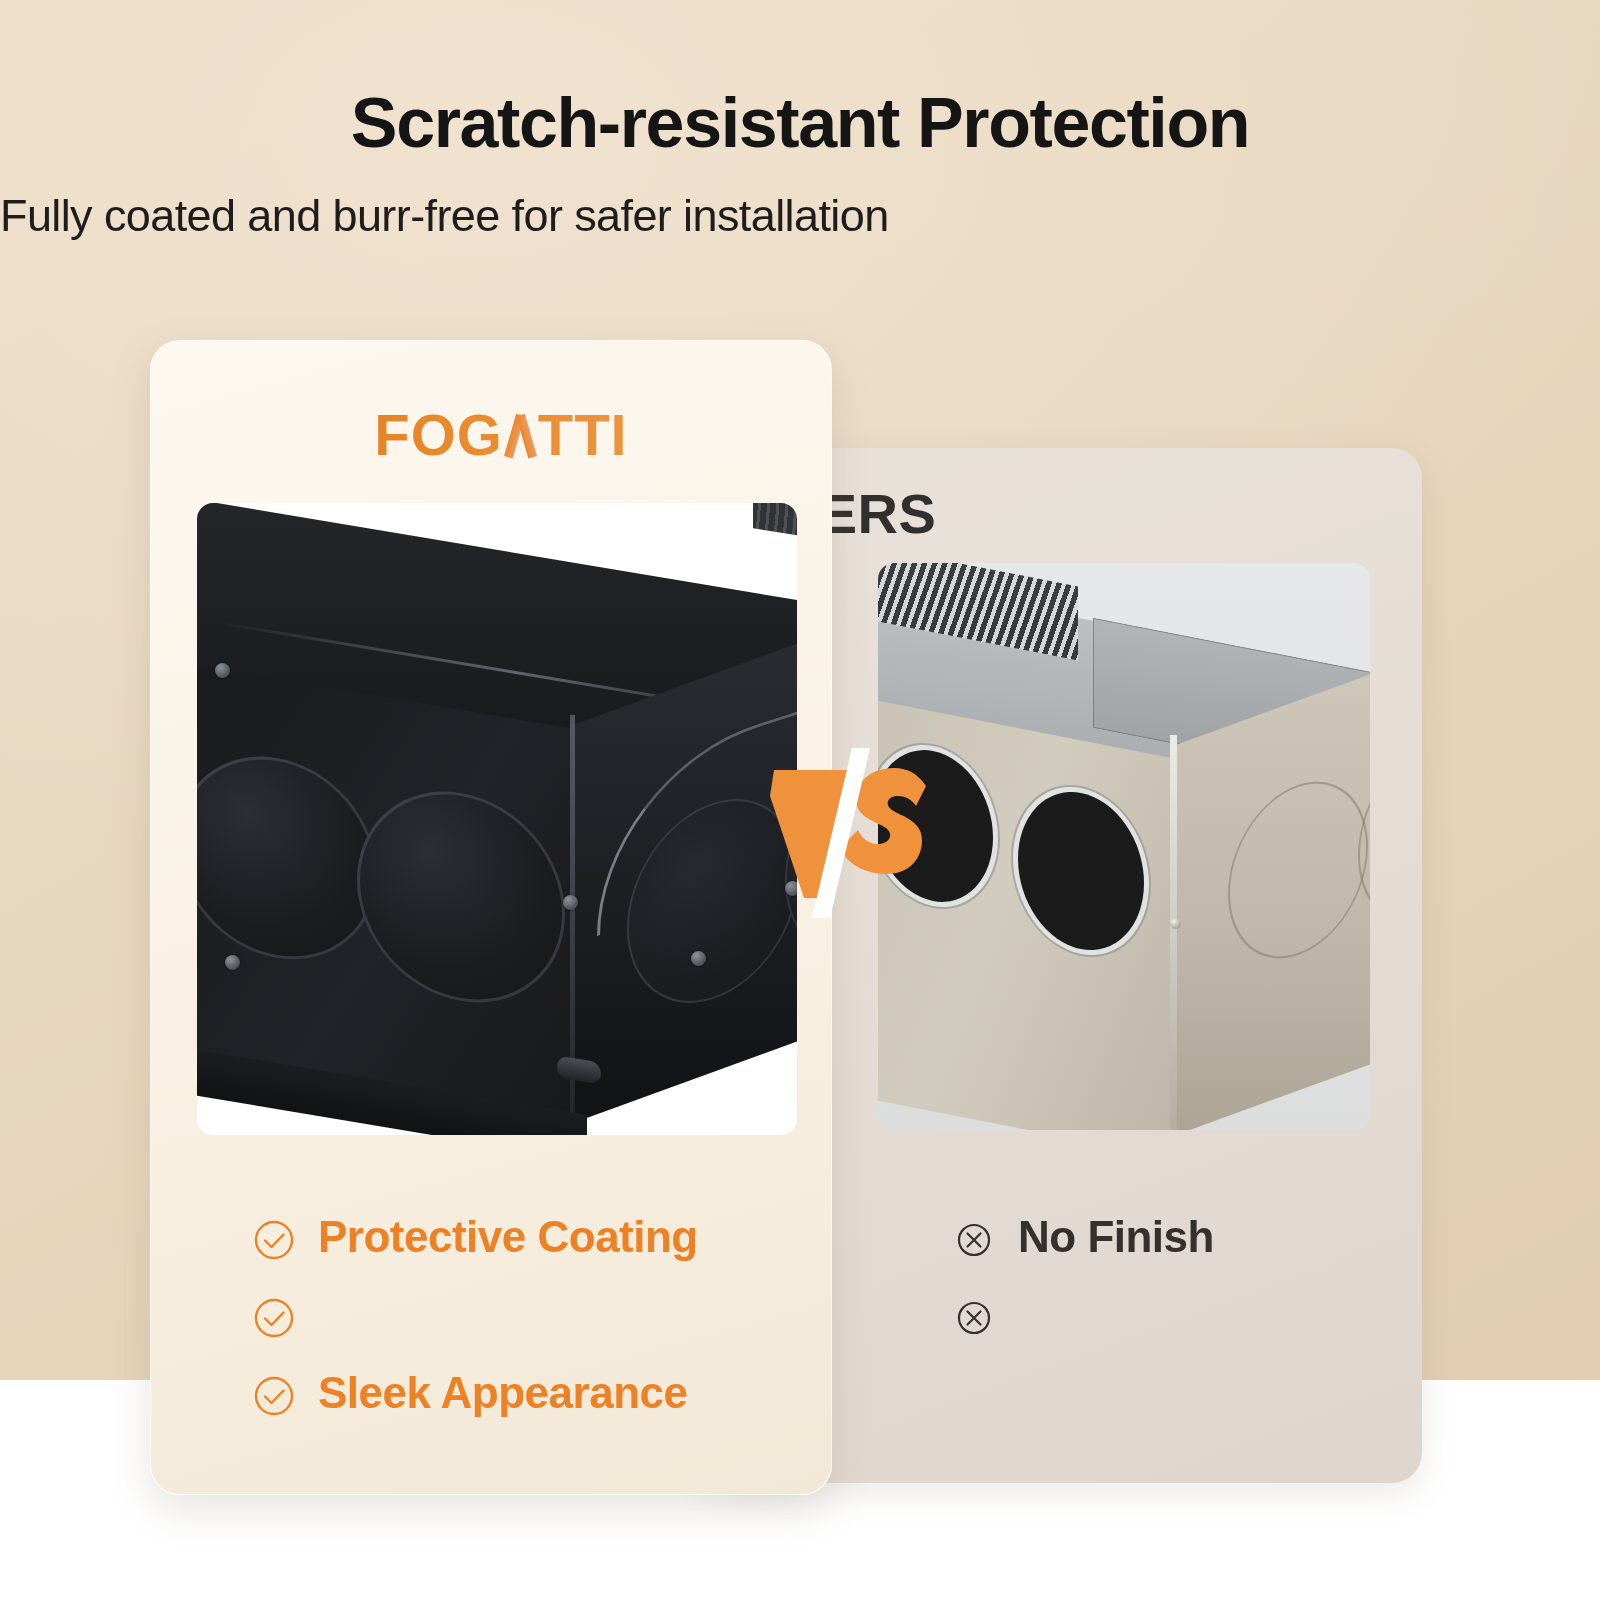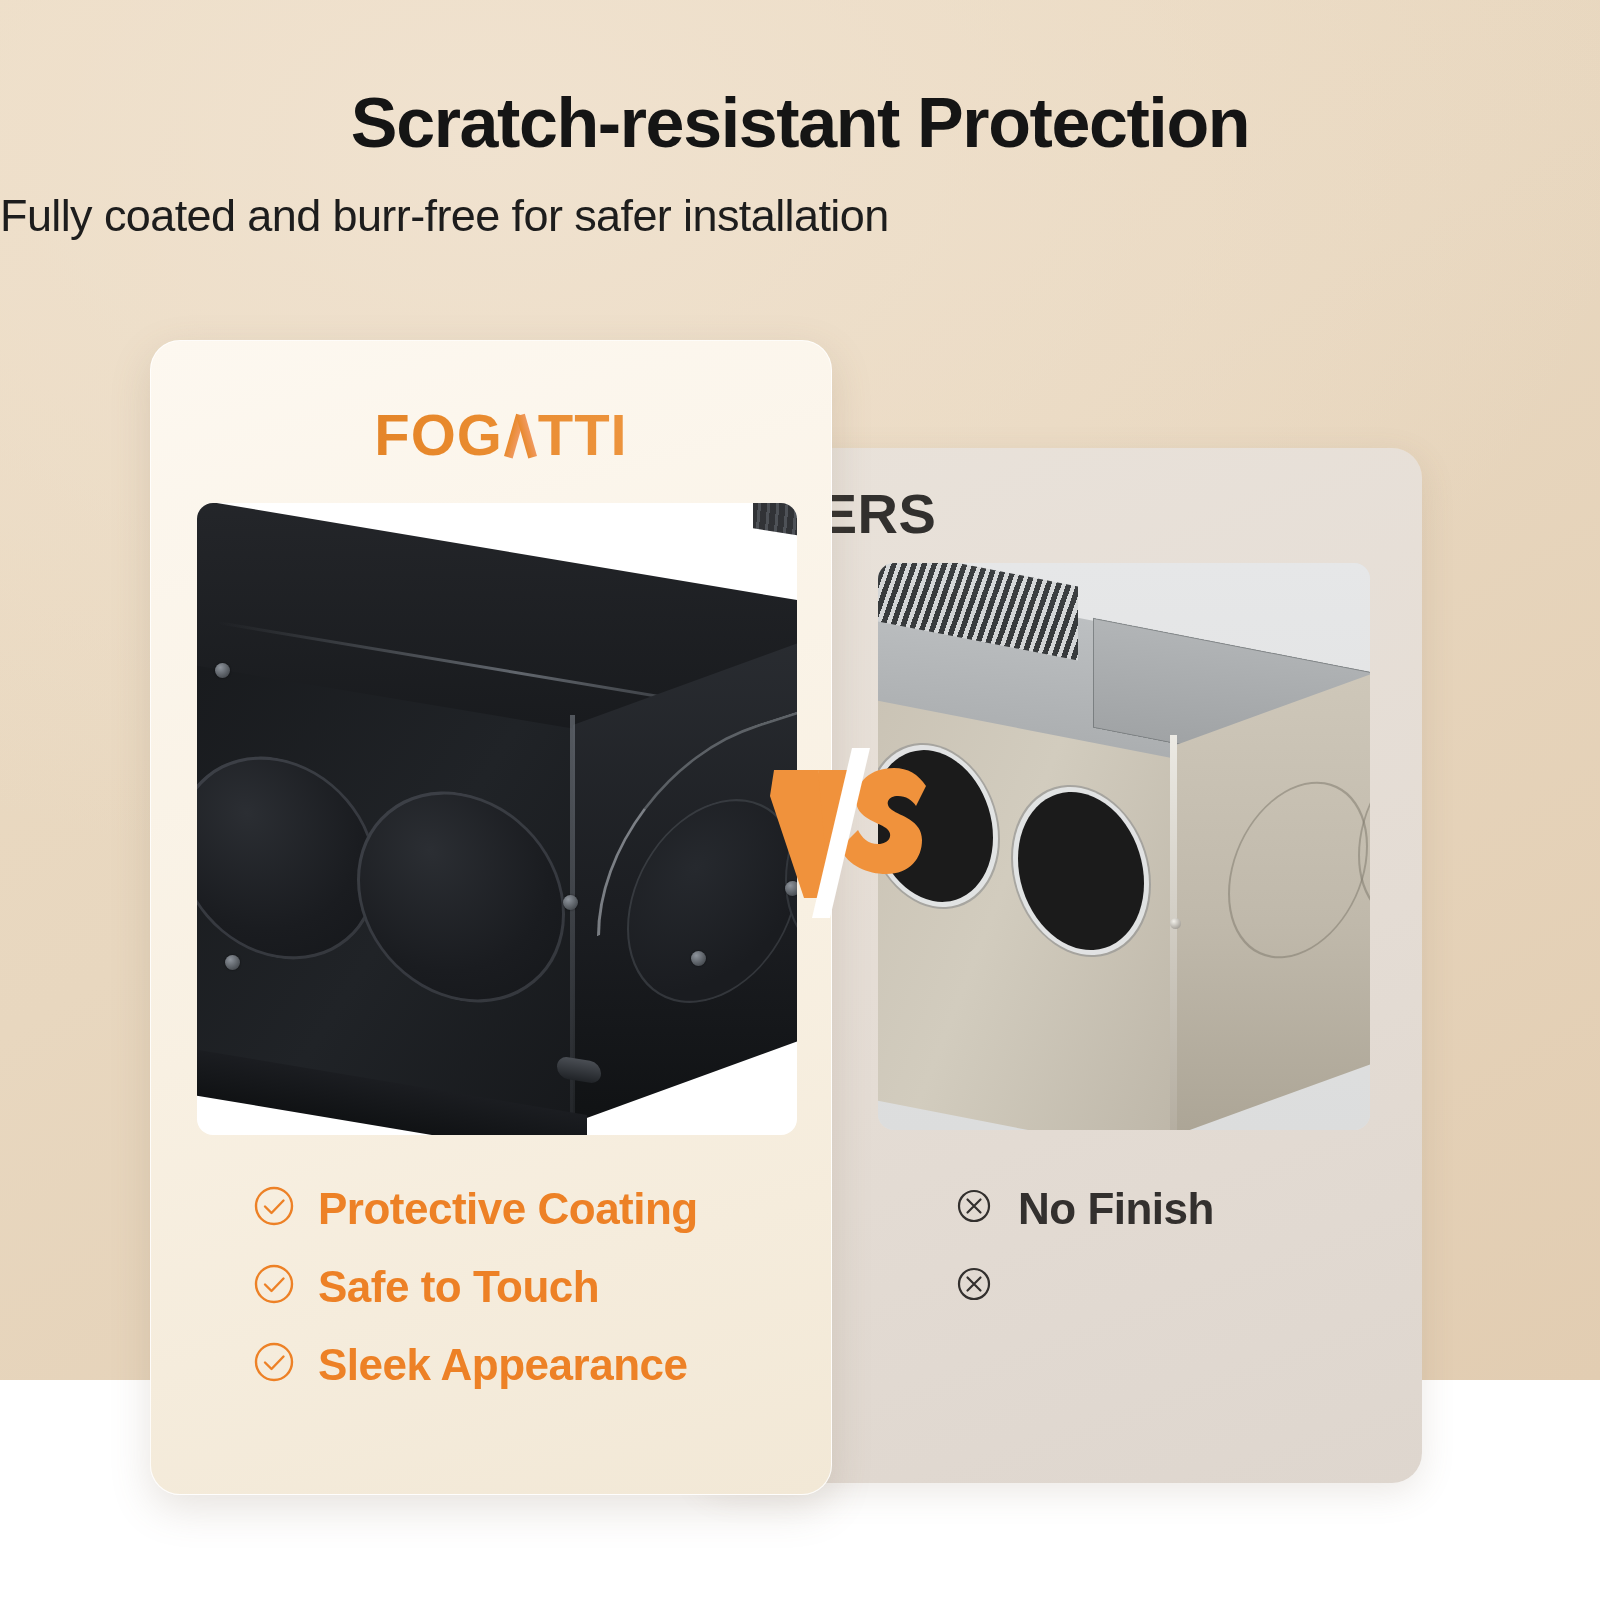--- a/index.html
+++ b/index.html
@@ -230,21 +230,21 @@
     width:160px; height:170px;
     z-index:40;
     pointer-events:none;
   }
 
   
   .list-left  { position:absolute; left:252px; top:1184px; width:520px; }
   .list-right { position:absolute; left:952px; top:1184px; width:430px; }
 
   .row {
-    display:flex; align-items:flex-start;
+    display:flex; align-items:flex-end;
     height:78px;
   }
   .row .ico { flex:0 0 auto; width:44px; height:44px; margin-right:22px; }
   .row .txt { font-size:44px; font-weight:bold; letter-spacing:-0.5px; white-space:nowrap; }
   .list-left  .txt { color:#ED8126; }
   .list-right .txt { color:#33302E; }
   .list-right .row { height:78px; }
 </style>
 </head>
 <body>
@@ -323,21 +323,20 @@
         <path d="M13 22.5 L19.5 29 L31.5 16.5" fill="none" stroke="#ED8126" stroke-width="2.4" stroke-linecap="round" stroke-linejoin="round"></path>
       </svg>
       <span class="txt">Protective Coating</span>
     </div>
 
     <div class="row">
       <svg class="ico" viewBox="0 0 44 44">
         <circle cx="22" cy="22" r="18" fill="none" stroke="#ED8126" stroke-width="2.4"></circle>
         <path d="M13 22.5 L19.5 29 L31.5 16.5" fill="none" stroke="#ED8126" stroke-width="2.4" stroke-linecap="round" stroke-linejoin="round"></path>
       </svg>
-      <span class="txt">Safe to Touch</span>
     </div>
 
     <div class="row">
       <svg class="ico" viewBox="0 0 44 44">
         <circle cx="22" cy="22" r="18" fill="none" stroke="#ED8126" stroke-width="2.4"></circle>
         <path d="M13 22.5 L19.5 29 L31.5 16.5" fill="none" stroke="#ED8126" stroke-width="2.4" stroke-linecap="round" stroke-linejoin="round"></path>
       </svg>
       <span class="txt">Sleek Appearance</span>
     </div>
 

